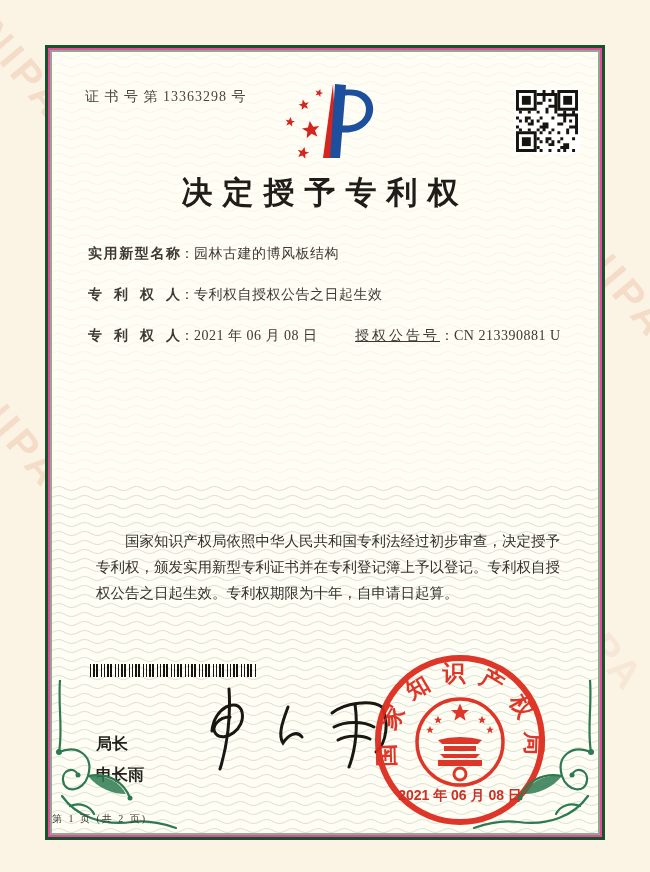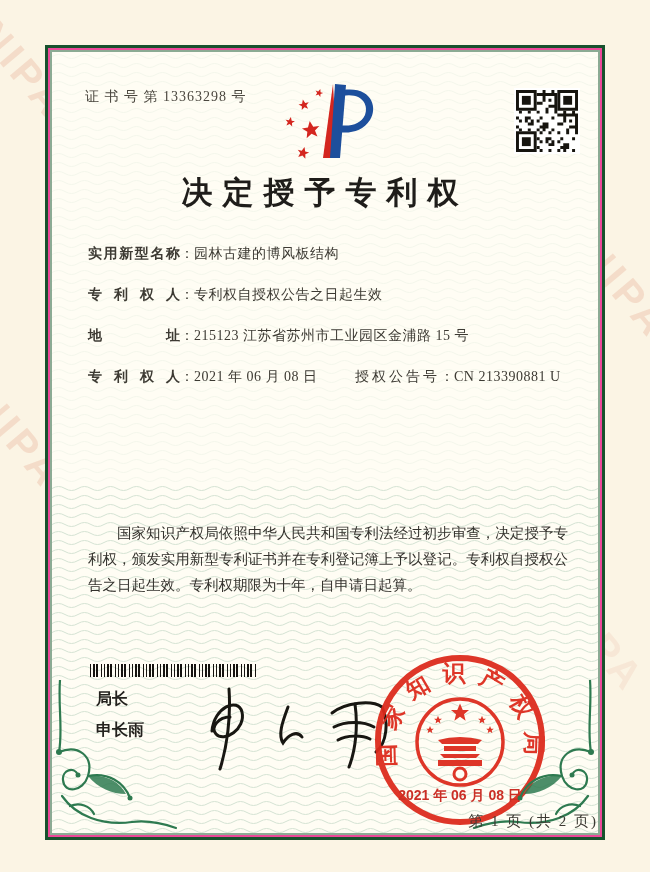--- a/index.html
+++ b/index.html
@@ -45,46 +45,46 @@
   .fields{position:absolute;left:36px;top:193px;width:482px;font-size:14px;color:#3d3a33;}
   .frow{height:27px;margin-bottom:14px;white-space:nowrap;}
   .flabel{
     display:inline-block;width:92px;
     text-align:justify;text-align-last:justify;
     vertical-align:top;
     font-weight:bold;
   }
   .fcolon{display:inline-block;}
   .fvalue{display:inline-block;letter-spacing:0.5px;}
-  .fpair2{display:inline-block;margin-left:34px;}
+  .fpair2{display:inline-block;margin-left:34px;text-decoration:underline;}
   .fpair2 .flabel2{letter-spacing:3px;}
   .body-text{
     position:absolute;left:36px;top:468px;width:480px;
     font-size:14.5px;line-height:26px;color:#33312c;
     text-align:justify;
   }
-  .body-text p{margin:0;text-indent:2em;font-family:Liberation Serif, serif;}
+  .body-text p{margin:8px;text-indent:2em;font-family:Liberation Serif, serif;}
   .barcode{
     position:absolute;left:38px;top:612px;width:166px;height:13px;
     background:
       repeating-linear-gradient(90deg,#15130f 0 1px,transparent 1px 3px,#15130f 3px 5px,transparent 5px 6px,#15130f 6px 8px,transparent 8px 11px,#15130f 11px 12px,transparent 12px 14px);
   }
   .officer{
-    position:absolute;left:44px;top:631px;
+    position:absolute;left:44px;top:676px;
     font-family:"Liberation Sans","DejaVu Sans",sans-serif;
     font-size:16px;font-weight:700;color:#24221e;line-height:31px;
   }
   .signature{position:absolute;left:132px;top:625px;}
   .seal{position:absolute;left:318px;top:598px;opacity:0.94;}
   .flourish{position:absolute;pointer-events:none;}
   .flourish.left{left:-2px;top:628px;}
   .flourish.right{right:-2px;top:628px;transform:scaleX(-1);}
   .footer{
-    position:absolute;left:0;right:0;top:760px;text-align:right;
-    font-size:15px;color:#3c3a33;letter-spacing:2px;padding-left:28px;
+    position:absolute;left:0;right:0;top:760px;text-align:left;
+    font-size:10px;color:#3c3a33;letter-spacing:2px;
   }
 </style>
 </head>
 <body>
 
 <div class="page">
 
   <div class="wm" style="left:-18px;top:-14px;">CNIPA</div>
   <div class="wm big" style="left:320px;top:48px;">CNIPA</div>
   <div class="wm" style="left:584px;top:206px;">CNIPA</div>
@@ -137,23 +137,20 @@
       </svg>
 
       <div class="title">决定授予专利权</div>
 
       <div class="fields">
         <div class="frow">
           <span class="flabel">实用新型名称</span><span class="fcolon">：</span><span class="fvalue">园林古建的博风板结构</span>
         </div>
         <div class="frow">
           <span class="flabel">专利权人</span><span class="fcolon">：</span><span class="fvalue">专利权自授权公告之日起生效</span>
-        </div>
-        <div class="frow">
-          <span class="flabel">地址</span><span class="fcolon">：</span><span class="fvalue">215123 江苏省苏州市工业园区金浦路 15 号</span>
         </div>
         <div class="frow">
           <span class="flabel">专利权人</span><span class="fcolon">：</span><span class="fvalue">2021 年 06 月 08 日</span>
           <span class="fpair2">
             <span class="flabel2">授权公告号</span><span class="fcolon">：</span><span class="fvalue">CN 213390881 U</span>
           </span>
         </div>
       </div>
 
       <div class="body-text">

